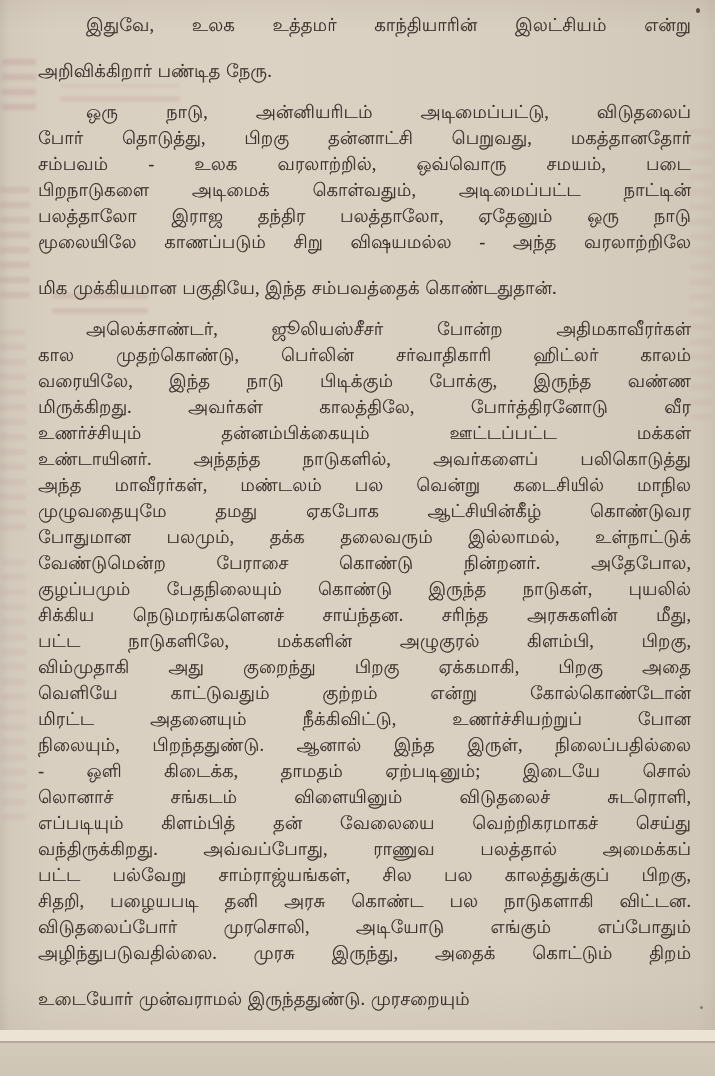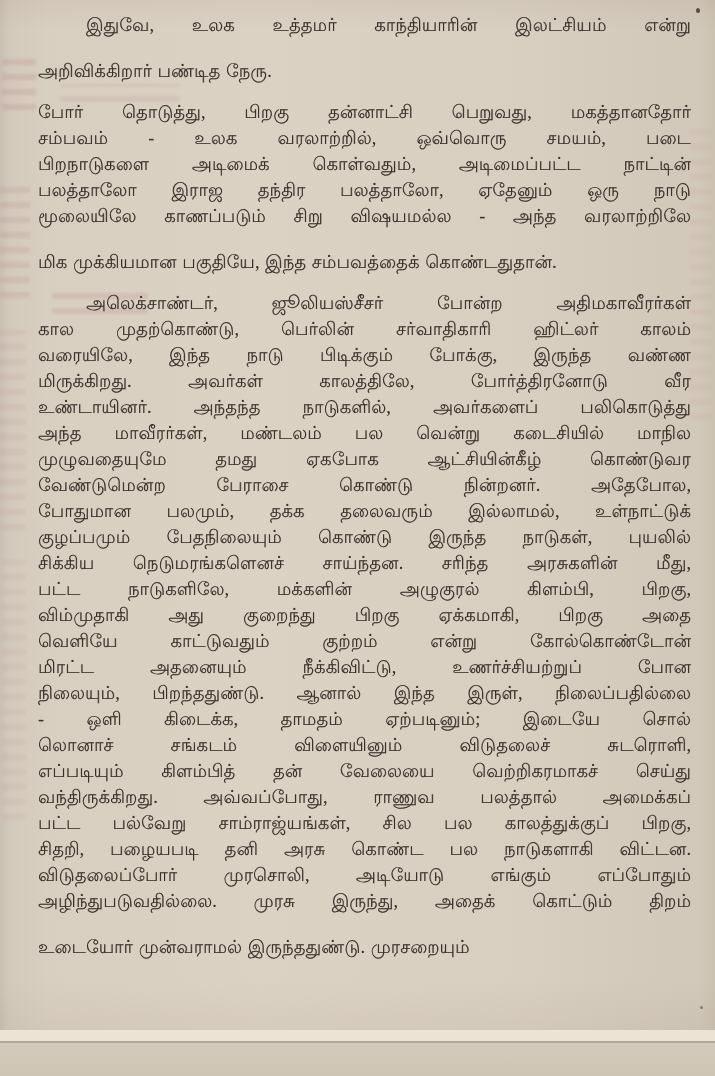--- a/index.html
+++ b/index.html
@@ -105,37 +105,39 @@
   <div class="ghost g5"></div>
   <div class="ghost g6"></div>
   <div class="ghost g7"></div>
 
   <div class="text">
       <div class="para">
         <div class="line indent">இதுவே, உலக உத்தமர் காந்தியாரின் இலட்சியம் என்று</div>
         <div class="line last">அறிவிக்கிறார் பண்டித நேரு.</div>
       </div>
       <div class="para">
+        <div class="line indent">ஒரு நாடு, அன்னியரிடம் அடிமைப்பட்டு, விடுதலைப்</div>
         <div class="line">போர் தொடுத்து, பிறகு தன்னாட்சி பெறுவது, மகத்தானதோர்</div>
         <div class="line">சம்பவம் - உலக வரலாற்றில், ஒவ்வொரு சமயம், படை</div>
         <div class="line">பிறநாடுகளை அடிமைக் கொள்வதும், அடிமைப்பட்ட நாட்டின்</div>
         <div class="line">பலத்தாலோ இராஜ தந்திர பலத்தாலோ, ஏதேனும் ஒரு நாடு</div>
         <div class="line">மூலையிலே காணப்படும் சிறு விஷயமல்ல - அந்த வரலாற்றிலே</div>
         <div class="line last">மிக முக்கியமான பகுதியே, இந்த சம்பவத்தைக் கொண்டதுதான்.</div>
       </div>
       <div class="para">
         <div class="line indent">அலெக்சாண்டர், ஜூலியஸ்சீசர் போன்ற அதிமகாவீரர்கள்</div>
         <div class="line">கால முதற்கொண்டு, பெர்லின் சர்வாதிகாரி ஹிட்லர் காலம்</div>
         <div class="line">வரையிலே, இந்த நாடு பிடிக்கும் போக்கு, இருந்த வண்ண</div>
         <div class="line">மிருக்கிறது. அவர்கள் காலத்திலே, போர்த்திரனோடு வீர</div>
+        <div class="line">உணர்ச்சியும் தன்னம்பிக்கையும் ஊட்டப்பட்ட மக்கள்</div>
         <div class="line">உண்டாயினர். அந்தந்த நாடுகளில், அவர்களைப் பலிகொடுத்து</div>
         <div class="line">அந்த மாவீரர்கள், மண்டலம் பல வென்று கடைசியில் மாநில</div>
         <div class="line">முழுவதையுமே தமது ஏகபோக ஆட்சியின்கீழ் கொண்டுவர</div>
+        <div class="line">போதுமான பலமும், தக்க தலைவரும் இல்லாமல், உள்நாட்டுக்</div>
         <div class="line">வேண்டுமென்ற பேராசை கொண்டு நின்றனர். அதேபோல,</div>
-        <div class="line">போதுமான பலமும், தக்க தலைவரும் இல்லாமல், உள்நாட்டுக்</div>
         <div class="line">குழப்பமும் பேதநிலையும் கொண்டு இருந்த நாடுகள், புயலில்</div>
         <div class="line">சிக்கிய நெடுமரங்களெனச் சாய்ந்தன. சரிந்த அரசுகளின் மீது,</div>
         <div class="line">பட்ட நாடுகளிலே, மக்களின் அழுகுரல் கிளம்பி, பிறகு,</div>
         <div class="line">விம்முதாகி அது குறைந்து பிறகு ஏக்கமாகி, பிறகு அதை</div>
         <div class="line">வெளியே காட்டுவதும் குற்றம் என்று கோல்கொண்டோன்</div>
         <div class="line">மிரட்ட அதனையும் நீக்கிவிட்டு, உணர்ச்சியற்றுப் போன</div>
         <div class="line">நிலையும், பிறந்ததுண்டு. ஆனால் இந்த இருள், நிலைப்பதில்லை</div>
         <div class="line">- ஒளி கிடைக்க, தாமதம் ஏற்படினும்; இடையே சொல்</div>
         <div class="line">லொனாச் சங்கடம் விளையினும் விடுதலைச் சுடரொளி,</div>
         <div class="line">எப்படியும் கிளம்பித் தன் வேலையை வெற்றிகரமாகச் செய்து</div>

